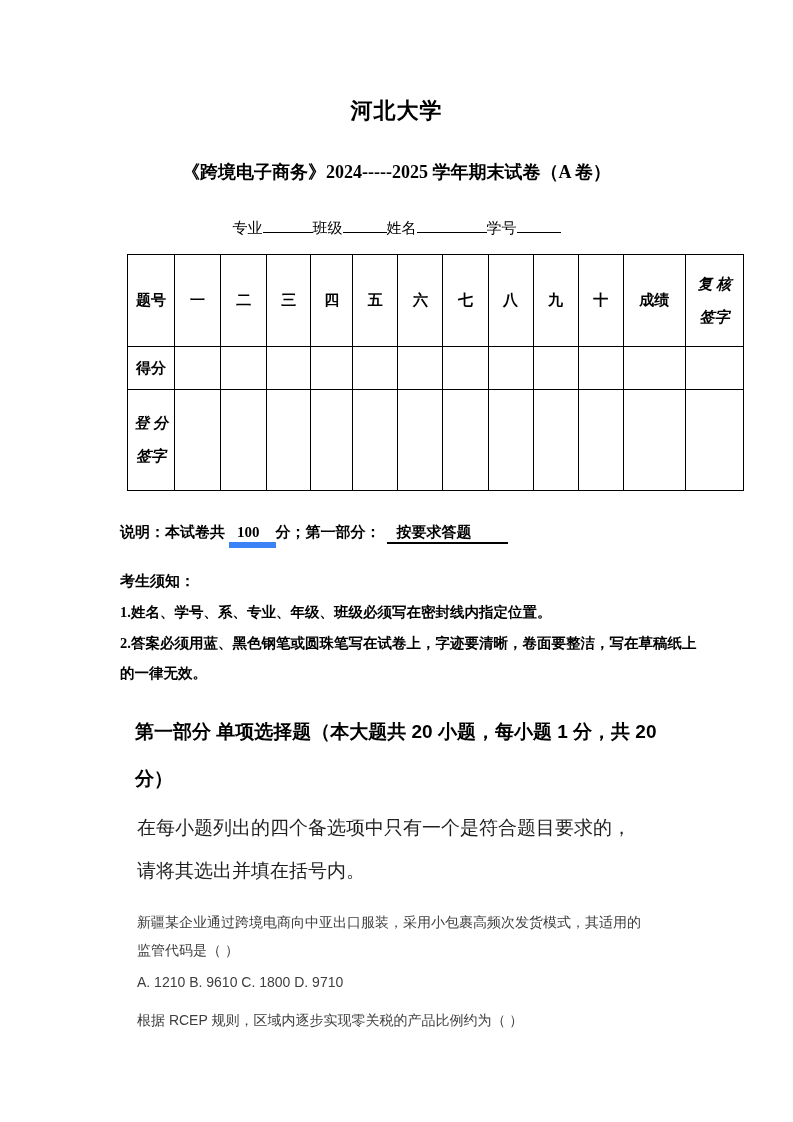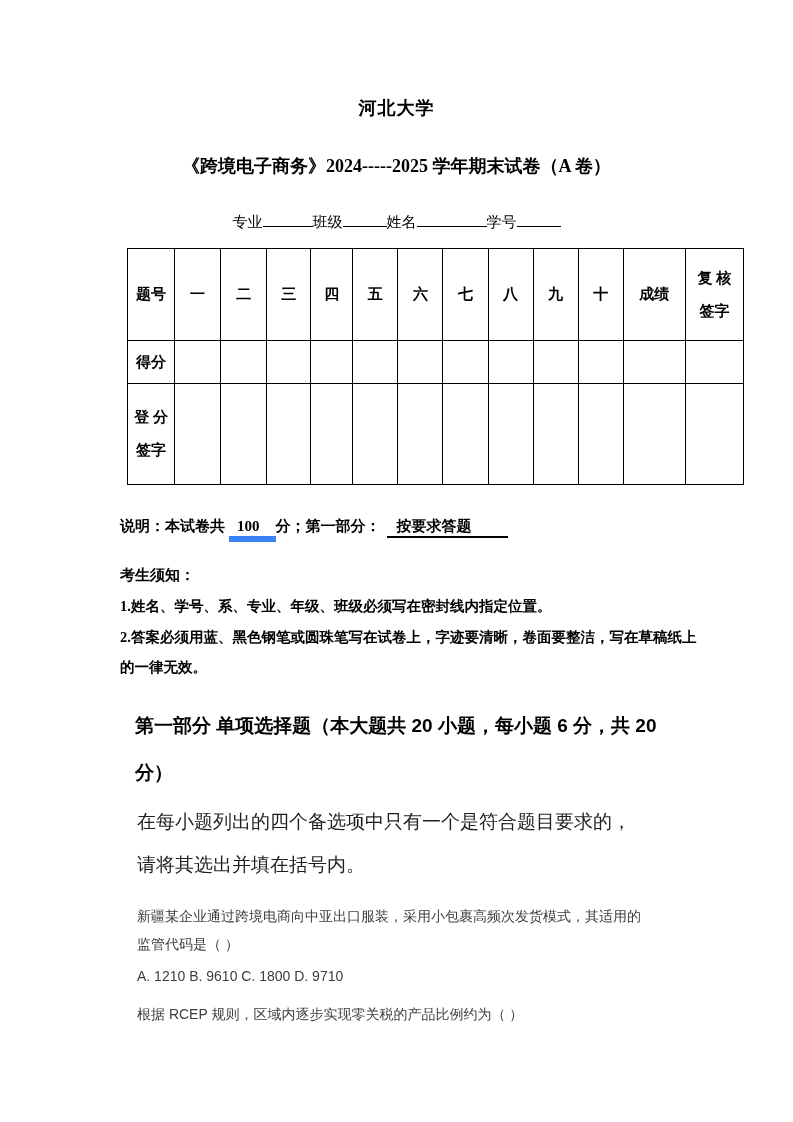--- a/index.html
+++ b/index.html
@@ -7,21 +7,21 @@
     width: 793px;
     height: 1122px;
     background: #ffffff;
     color: #000000;
     font-family: "Liberation Serif", "DejaVu Serif", serif;
     overflow: hidden;
   }
   .page { padding-top: 96px; }
 
   .univ-title {
-    font-size: 18px;
+    font-size: 22px;
     font-weight: bold;
     text-align: center;
     letter-spacing: 1px;
   }
   .exam-title {
     font-size: 18px;
     font-weight: bold;
     text-align: center;
     margin-top: 34px;
   }
@@ -48,21 +48,21 @@
   }
   table.score-table td {
     border: 1px solid #000;
     text-align: center;
     vertical-align: middle;
     font-size: 15px;
     font-weight: bold;
     padding: 0;
     overflow: hidden;
   }
-  .pre { white-space: pre-line; line-height: 2.2; }
+  .pre { white-space: pre-line; line-height: 2.2; font-style: italic; }
   tr.hdr-row { height: 92px; }
   tr.score-row { height: 43px; }
   tr.sign-row { height: 101px; }
 
   .blk { margin-left: 120px; margin-right: 100px; }
   .notice {
     margin-top: 32px;
     font-size: 15px;
     font-weight: bold;
   }
@@ -206,21 +206,21 @@
   <div class="blk notice">
     <span>说明：本试卷共</span><span class="u-score">100</span><span>分；第一部分：</span><span class="u-req">按要求答题</span>
   </div>
 
   <div class="blk notes-heading">考生须知：</div>
 
   <div class="blk note">1.姓名、学号、系、专业、年级、班级必须写在密封线内指定位置。</div>
 
   <div class="blk note note-2">2.答案必须用蓝、黑色钢笔或圆珠笔写在试卷上，字迹要清晰，卷面要整洁，写在草稿纸上的一律无效。</div>
 
-  <div class="sec-title sans">第一部分 单项选择题（本大题共 20 小题，每小题 6 分，共 20 分）</div>
+  <div class="sec-title sans">第一部分 单项选择题（本大题共 20 小题，每小题 1 分，共 20 分）</div>
 
   <div class="intro sans">在每小题列出的四个备选项中只有一个是符合题目要求的，请将其选出并填在括号内。</div>
 
   <div class="question sans">新疆某企业通过跨境电商向中亚出口服装，采用小包裹高频次发货模式，其适用的监管代码是（ ）</div>
 
   <div class="options sans">A. 1210 B. 9610 C. 1800 D. 9710</div>
 
   <div class="question sans">根据 RCEP 规则，区域内逐步实现零关税的产品比例约为（ ）</div>
 
 </div>

